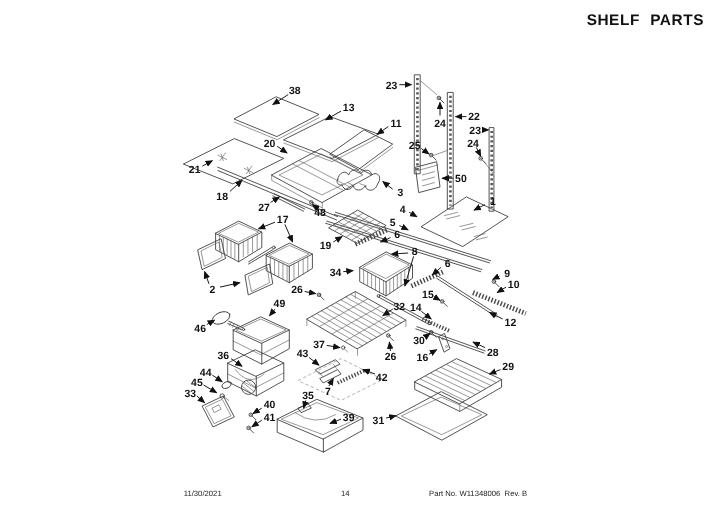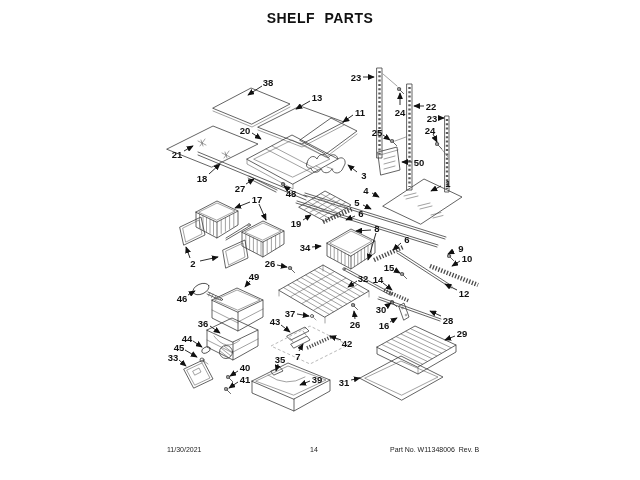--- a/index.html
+++ b/index.html
@@ -1,18 +1,18 @@
 <!DOCTYPE html>
 <html><head>
 <meta charset="utf-8">
 <style>
   html,body{margin:0;padding:0;background:#ffffff;}
   .page{position:relative;width:640px;height:480px;background:#fff;overflow:hidden;
         font-family:"Liberation Sans",sans-serif;}
-  .title{position:absolute;top:10px;left:0;width:640px;text-align:center;margin:0;
+  .title{position:absolute;top:10px;left:0;width:640px;text-align:right;margin:0;
          font-size:14px;font-weight:bold;letter-spacing:.5px;word-spacing:5px;color:#111;}
   svg.diagram{position:absolute;top:0;left:0;width:640px;height:480px;}
   .ln{fill:none;stroke:#3c3c3c;stroke-width:.8;stroke-linejoin:round;stroke-linecap:round;}
   .thin{stroke-width:.55;stroke:#555;}
   .bar{fill:none;stroke:#4a4a4a;stroke-width:4.5;stroke-dasharray:1.3,1.7;}
   .bar4{fill:none;stroke:#4a4a4a;stroke-width:3.6;stroke-dasharray:1.2,1.6;}
   .slot{fill:none;stroke:#5a5a5a;stroke-width:2.4;stroke-dasharray:2,2.3;}
   .dash{fill:none;stroke:#8a8a8a;stroke-width:.6;stroke-dasharray:3,2.2;}
   .callout-line{stroke:#161616;stroke-width:.9;fill:none;}
   .callout-text{font-family:"Liberation Sans",sans-serif;font-size:9.5px;font-weight:bold;

